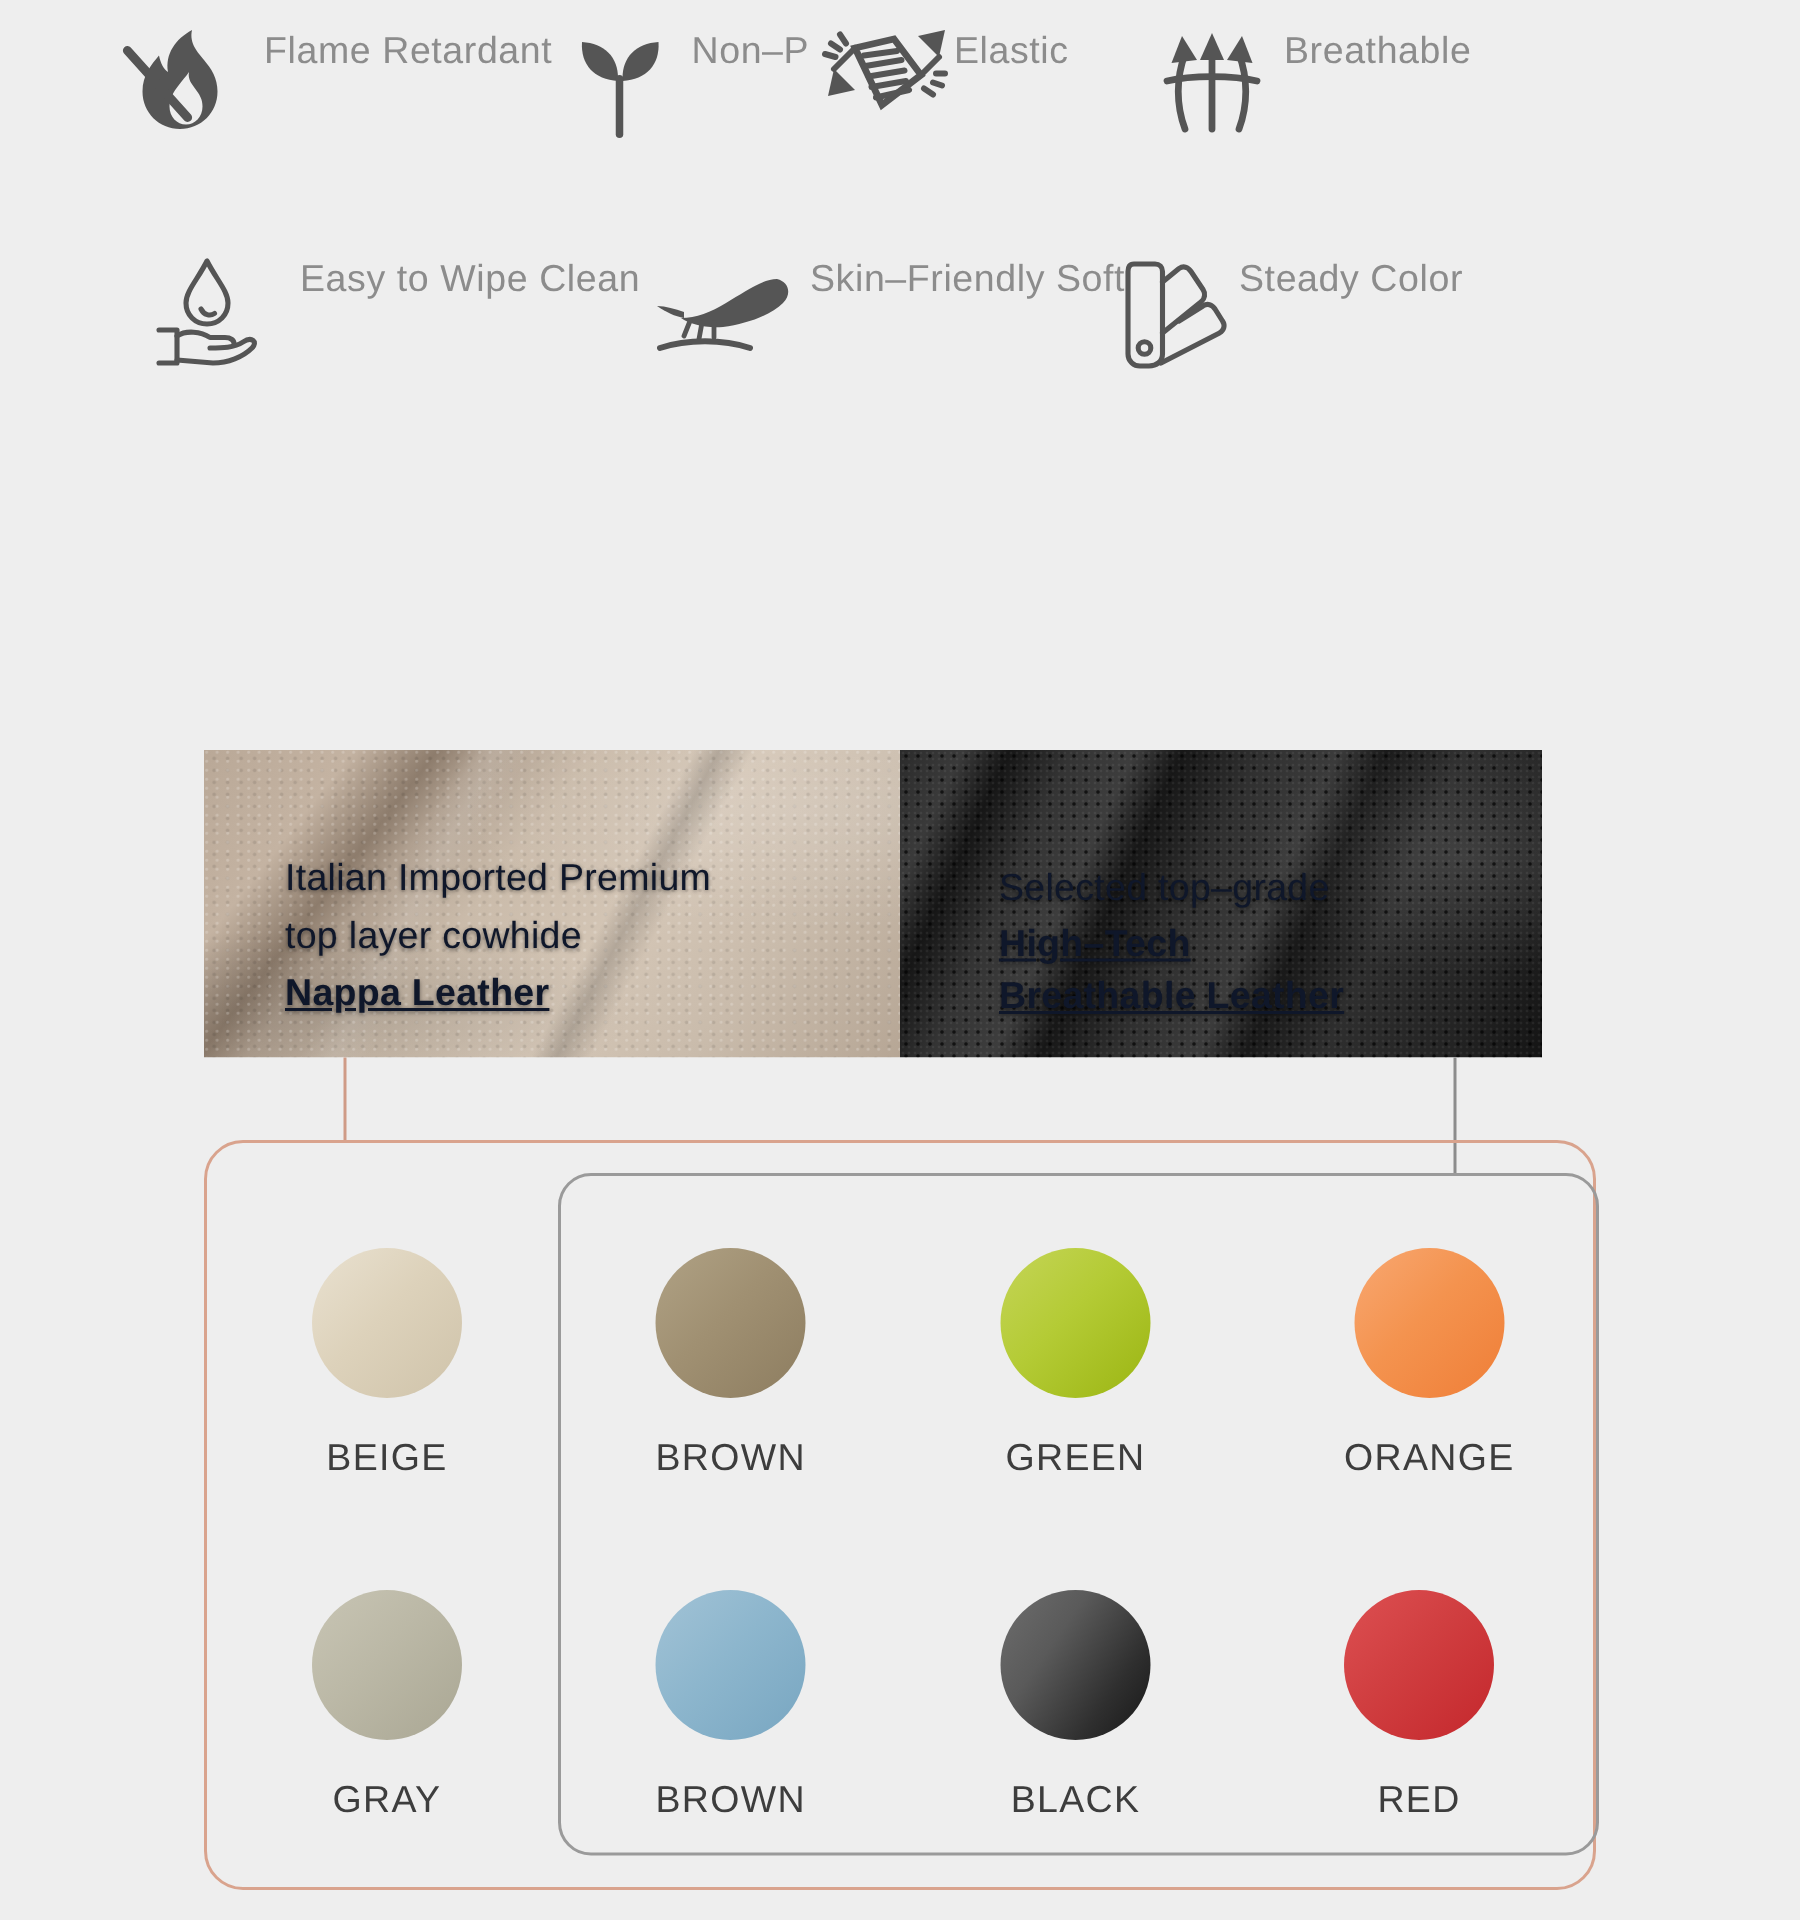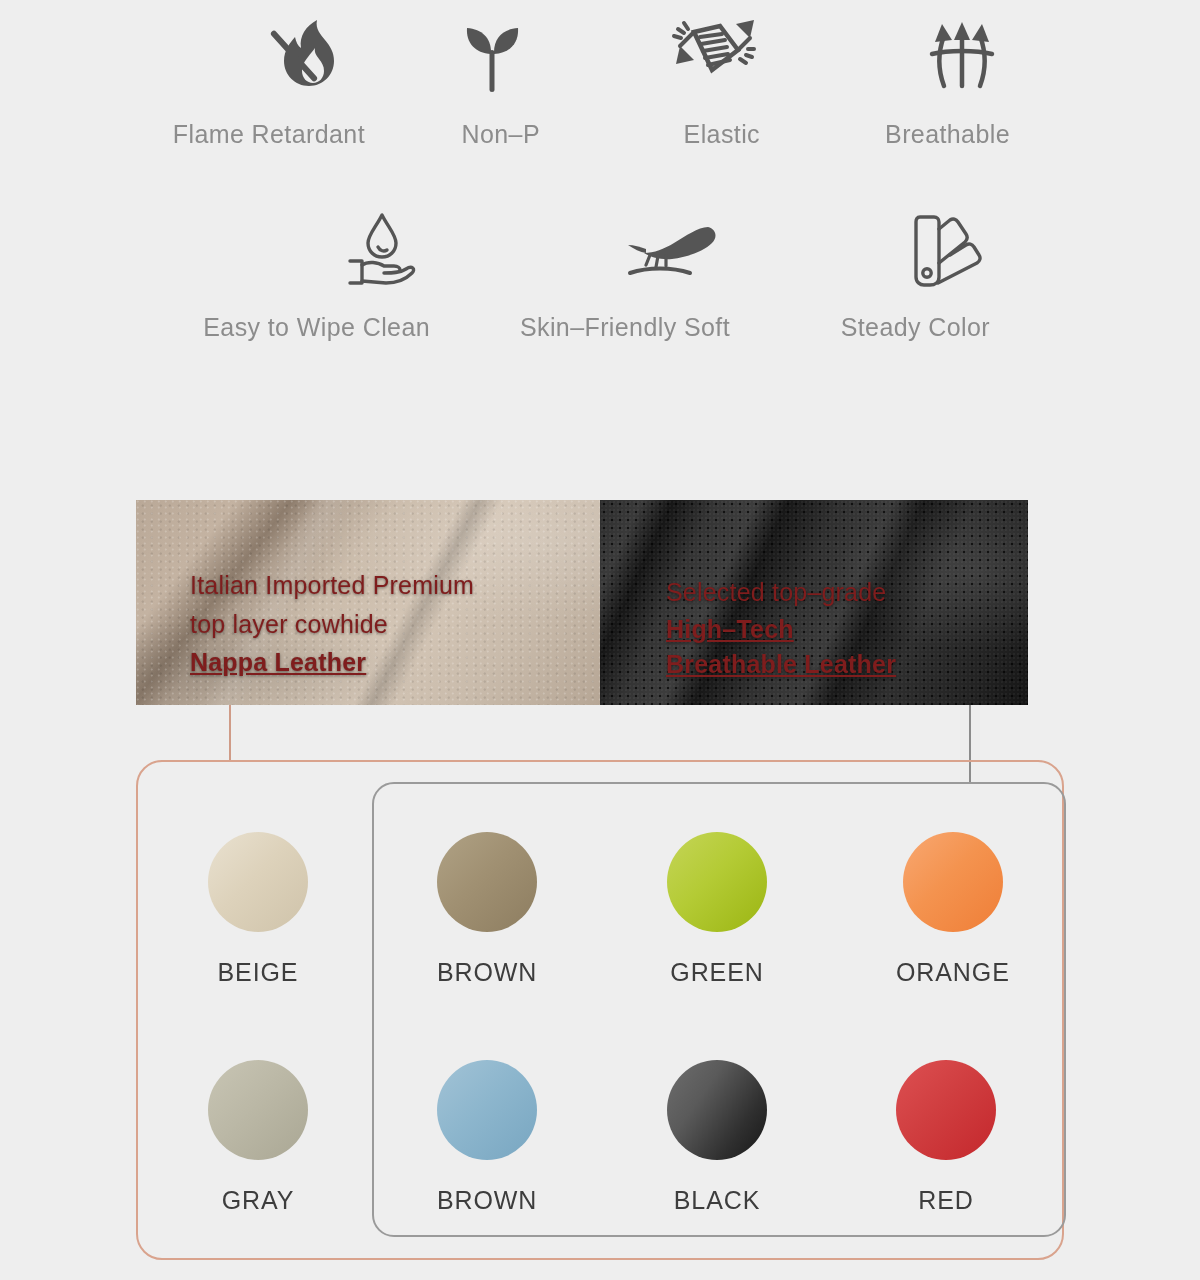--- a/index.html
+++ b/index.html
@@ -16,22 +16,21 @@
   
   .features { padding-top:8px; }
 
   .feature-row { display:flex; }
 
   .feature-row-1 { }
   .feature-row-2 { margin-top:52px; }
 
   .feature {
     display:flex;
-    flex-direction:column;
-    align-items:flex-end;
+    align-items:flex-start;
     justify-content:flex-start;
   }
 
   .feature-icon {
     height:100px;
     display:flex;
     align-items:center;
     justify-content:center;
   }
 
@@ -44,21 +43,21 @@
     margin-top:12px;
   }
 
   
   .f-flame     { width:285px; margin-left:80px; }
   .f-nonp      { width:175px; }
   .f-elastic   { width:220px; }
   .f-breath    { width:250px; }
 
   
-  .f-wipe      { width:340px; margin-left:90px; }
+  .f-wipe      { width:340px; margin-left:90px;gap:14px; }
   .f-skin      { width:300px; }
   .f-steady    { width:260px; }
 
   .f-skin .feature-icon, .f-steady .feature-icon { height:100px; }
 
   
   .banner {
     position:absolute;
     left:136px; top:500px;
     width:928px; height:205px;
@@ -116,21 +115,21 @@
   }
   .tex-black::after {
     content:""; position:absolute; inset:0;
     background-image:radial-gradient(circle, rgba(255,255,255,.06) 0.5px, transparent 1.2px);
     background-size:4px 4px;
   }
 
   .panel-text {
     position:absolute;
     left:54px; bottom:26px;
-    color:#7f1d1d;
+    color:#0f172a;
     text-shadow:0 1px 3px rgba(0,0,0,.45);
     z-index:2;
   }
   .panel-right .panel-text { left:66px; bottom:24px; }
 
   .panel-text .thin {
     font-size:25px; font-weight:300;
     line-height:1.58; letter-spacing:.2px;
     white-space:nowrap;
   }

